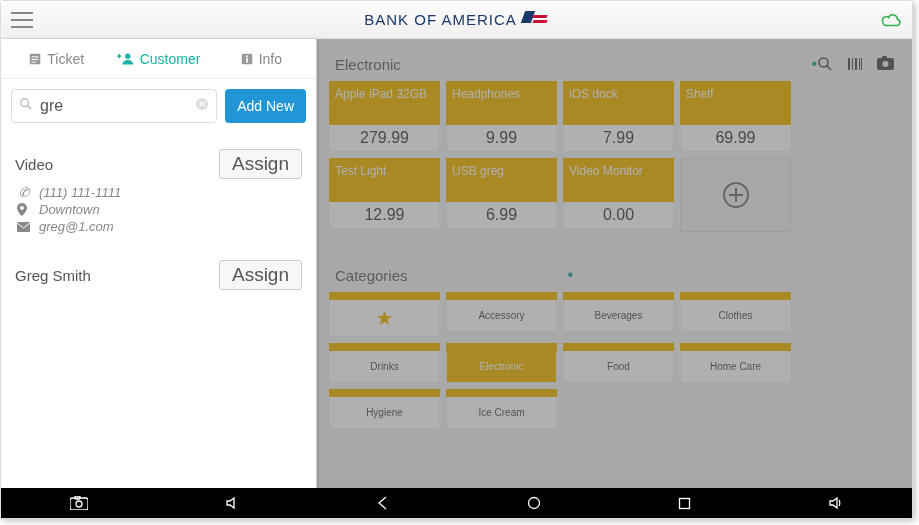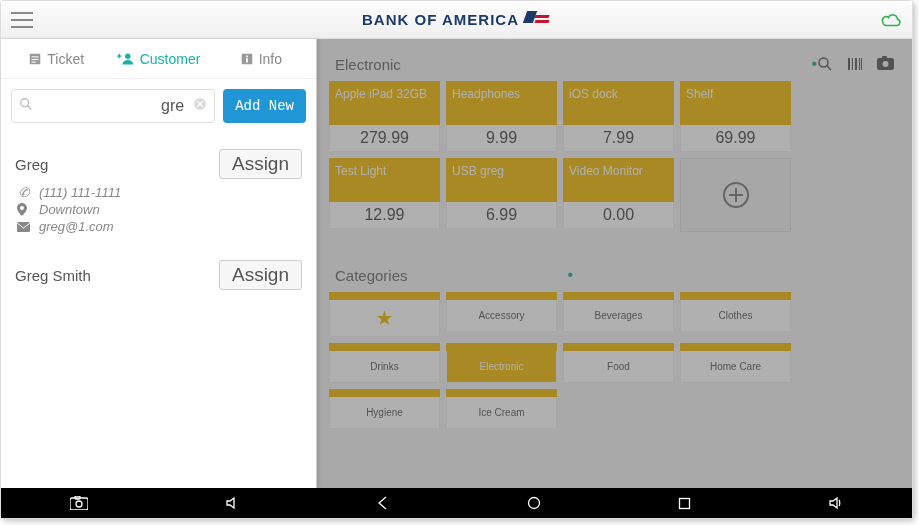--- a/index.html
+++ b/index.html
@@ -3,43 +3,43 @@
 <meta charset="utf-8">
 <style>
   * { box-sizing: border-box; margin: 0; padding: 0; font-family: Arial, Helvetica, sans-serif; }
   html, body { width: 919px; height: 525px; overflow: hidden; background: #fff; }
   .frame { width: 913px; height: 519px; margin: 0; position: relative; border: 1px solid #ddd; border-radius: 4px; box-shadow: 2px 2px 6px rgba(0,0,0,0.25); background:#fff; }
 
   
   .topbar { height: 38px; background: linear-gradient(#fdfdfd,#f0f0f0); border-bottom: 1px solid #ddd; display:flex; align-items:center; padding: 0 10px; }
   .hamburger { width:22px; height:16px; display:flex; flex-direction:column; justify-content:space-between; cursor:pointer; }
   .hamburger span { height:2px; background:#888; }
-  .brand { flex:1; text-align:center; font-weight:bold; color:#1b3a6b; letter-spacing:1px; font-size:15px; display:flex; align-items:center; justify-content:center; gap:6px;}
+  .brand { flex:1; text-align:center; font-weight:normal; color:#1b3a6b; letter-spacing:1px; font-size:15px; display:flex; align-items:center; justify-content:center; gap:6px;}
   .brand .flag { position:relative; width:26px; height:18px; }
   .flag-blue { position:absolute; left:0; top:0; width:10px; height:12px; background:#1b3a6b; transform: skewX(-20deg); }
   .flag-red1 { position:absolute; left:10px; top:4px; width:14px; height:3px; background:#c41230; transform: skewX(-20deg); }
   .flag-red2 { position:absolute; left:10px; top:9px; width:14px; height:3px; background:#c41230; transform: skewX(-20deg); }
   .cloud { color:#2fb24c; font-size:20px; }
 
   
   .body { position:absolute; top:38px; bottom:30px; left:0; right:0; display:flex; }
 
   
   .left { width:316px; background:#fff; border-right:1px solid #ccc; display:flex; flex-direction:column; box-shadow: 2px 0 4px rgba(0,0,0,0.1); z-index:5;}
   .tabs { display:flex; height:40px; align-items:center; padding:0 6px; gap:4px; border-bottom:1px solid #eee;}
   .tab { flex:1; display:flex; align-items:center; justify-content:center; gap:5px; color:#888; font-size:14px; cursor:pointer;}
   .tab.active { color:#18b3a6; }
   .tab .ticon { font-size:15px; }
 
   .search-row { display:flex; padding:10px; gap:8px; }
   .search-wrap { flex:1; position:relative; }
-  .search-input { width:100%; height:34px; border:1px solid #ddd; border-radius:4px; padding:0 30px 0 28px; font-size:16px; color:#555; text-align:right; }
+  .search-input { width:100%; height:34px; border:1px solid #ddd; border-radius:4px; padding:0 30px 0 28px; font-size:16px; color:#555; text-align:left; }
   .search-wrap .sicon { position:absolute; left:8px; top:8px; color:#bbb; font-size:15px;}
   .search-wrap .clear { position:absolute; right:8px; top:8px; color:#ccc; font-size:15px; cursor:pointer;}
-  .addnew { background:#2196d6; color:#fff; border:none; border-radius:4px; padding:0 12px; font-size:14px; cursor:pointer;font-family:Liberation Mono, monospace; }
+  .addnew { background:#2196d6; color:#fff; border:none; border-radius:4px; padding:0 12px; font-size:14px; cursor:pointer; }
 
   .results { flex:1; overflow:auto; padding: 6px 14px; }
   .result { padding:10px 0 14px; }
   .result .row1 { display:flex; justify-content:space-between; align-items:center; margin-bottom:6px;}
   .result .name { color:#555; font-size:15px; }
   .assign { background:#f7f7f7; border:1px solid #ccc; border-radius:3px; padding:3px 12px; font-size:19px; color:#555; cursor:pointer;}
   .detail { display:flex; align-items:center; gap:8px; color:#888; font-size:13px; font-style:italic; margin:2px 0 2px 2px;}
   .detail .dicon { font-size:13px; color:#888; width:14px; text-align:center;}
 
   
@@ -153,21 +153,21 @@
                 <line x1="11" y1="5" x2="5" y2="11" stroke="#fff" stroke-width="1.5"></line>
               </svg>
           </span>
         </div>
         <button class="addnew">Add New</button>
       </div>
 
       <div class="results">
         <div class="result">
           <div class="row1">
-            <span class="name">Greg</span>
+            <span class="name">Video</span>
             <button class="assign">Assign</button>
           </div>
           <div class="detail">
               <span class="dicon">✆</span>
               <span>(111) 111-1111</span>
             </div>
           <div class="detail">
               <span class="dicon">
             <svg width="10" height="13" viewBox="0 0 10 13">
                   <path d="M5 0C2.2 0 0 2.2 0 5c0 3.5 5 8 5 8s5-4.5 5-8c0-2.8-2.2-5-5-5zm0 7a2 2 0 110-4 2 2 0 010 4z" fill="#888"></path>

